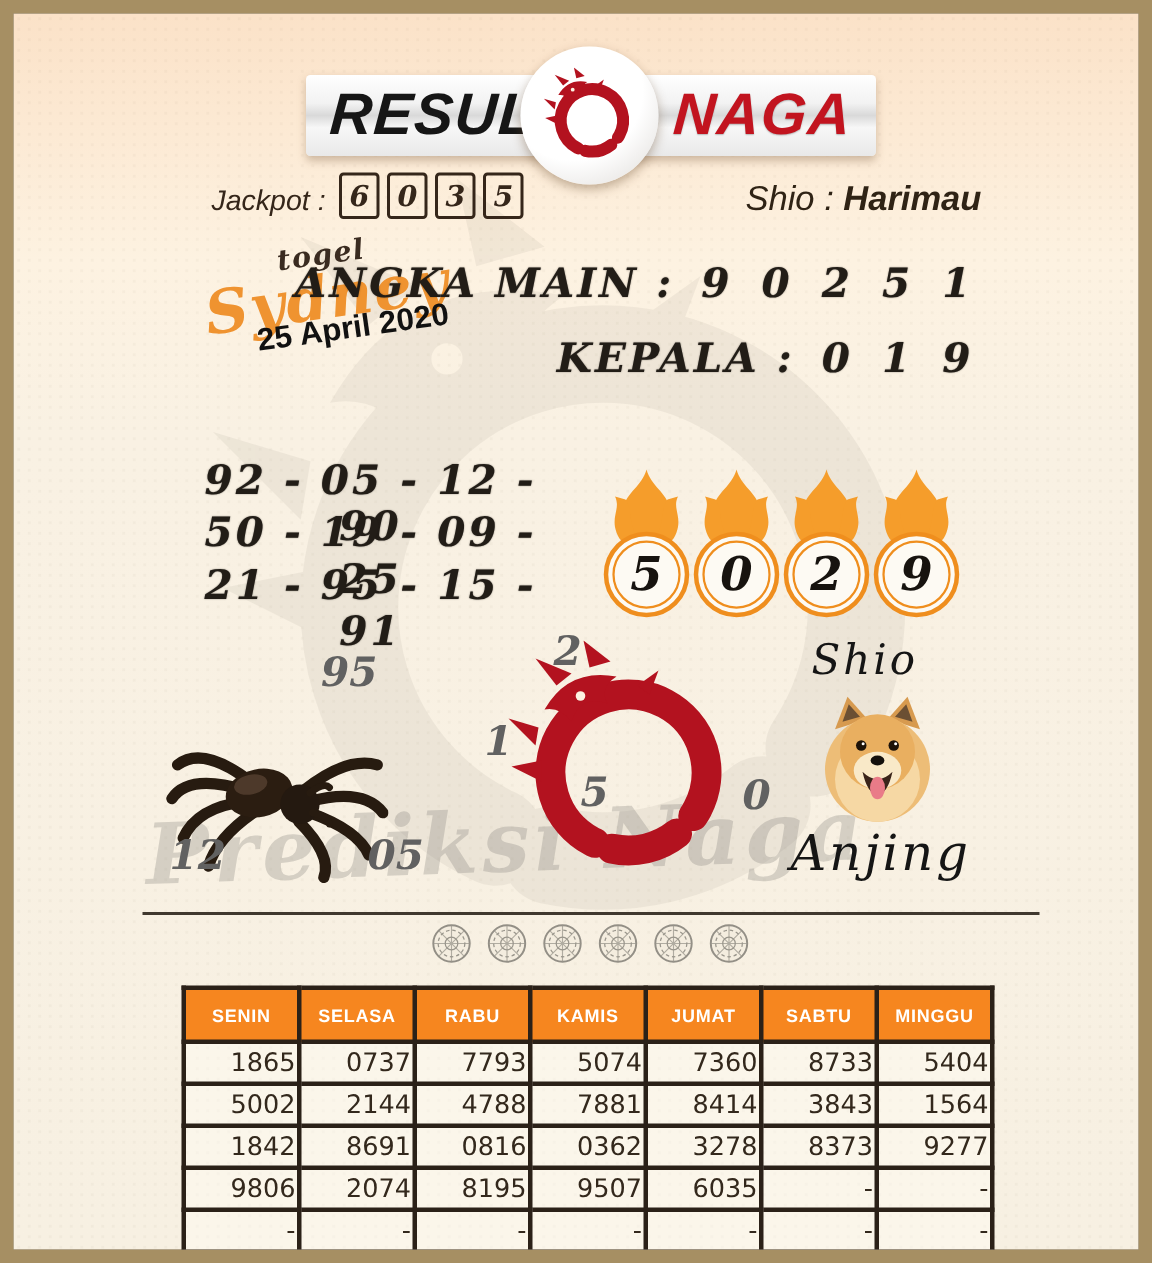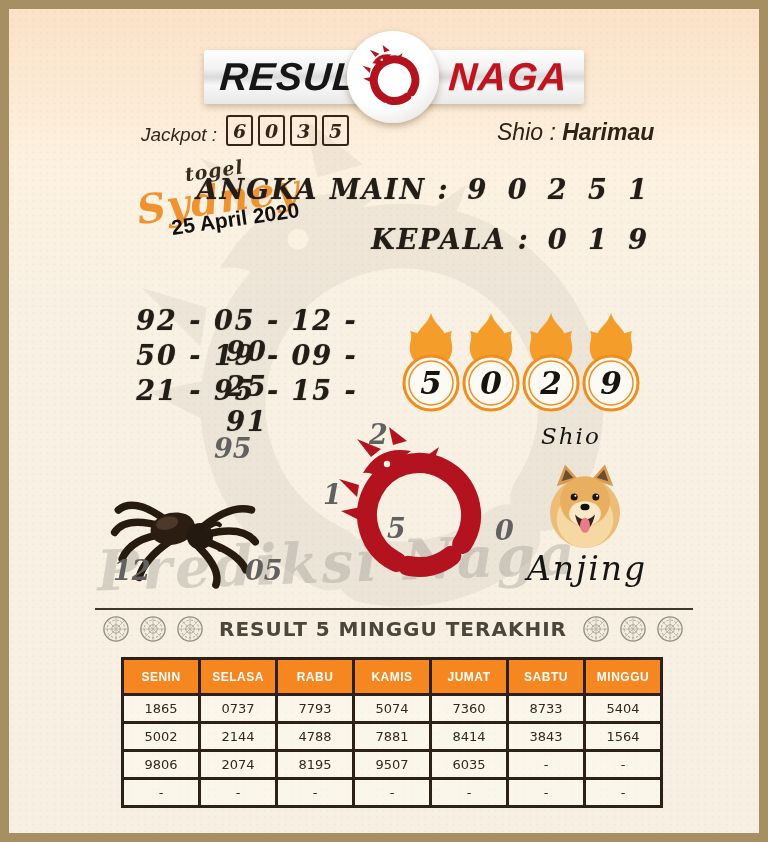--- a/index.html
+++ b/index.html
@@ -70,42 +70,42 @@
   .flame-digit{position:absolute; left:0; top:48px; width:60px; height:48px;
     display:flex; align-items:center; justify-content:center;
     font-family:"DejaVu Serif",serif; font-weight:bold; font-style:italic;
     font-size:31px; color:#17130f;}
 
   
   .gray-num{position:absolute; z-index:3; font-family:"DejaVu Serif",serif;
     font-weight:bold; font-style:italic; color:#616161; font-size:27px;}
   .script{position:absolute; z-index:3; font-family:"DejaVu Serif",serif;
     font-style:italic; color:#151515;}
-  .shio-script{left:532px; top:414px; font-size:23px; letter-spacing:2px;}
+  .shio-script{left:532px; top:414px; font-size:28px; letter-spacing:2px;}
   .anjing-script{left:518px; top:540px; font-size:33px; letter-spacing:2px;}
   .watermark-text{left:88px; top:520px; z-index:1; font-family:"DejaVu Serif",serif;
     font-style:italic; font-weight:bold; font-size:56px; color:rgba(140,138,132,.32);
     transform:rotate(-2deg); white-space:nowrap; letter-spacing:3px;}
   .watermark-dragon{left:120px; top:110px; z-index:0; color:#8d867a; opacity:.10;}
 
   
   .divider{left:86px; top:599px; width:598px; height:2px; background:#40382e; z-index:2;}
   .results-head{left:0; top:606px; width:768px; z-index:2;
     display:flex; align-items:center; justify-content:center; gap:9px;}
   .results-title{font-family:"DejaVu Sans",sans-serif; font-weight:bold; font-size:20px;
     color:#4c453b; letter-spacing:1px; margin:0 6px;}
   .results-table{left:112px; top:648px; z-index:2; border-collapse:collapse;}
   .results-table th{
     width:72px; height:31px; background:#f6861f; border:3px solid #2b2118;
     font-family:"Liberation Sans",sans-serif; font-weight:bold; font-size:12px;
     color:#ffffff; letter-spacing:.5px; text-align:center;}
   .results-table td{
     height:23px; border:3px solid #2b2118; background:rgba(255,252,244,.45);
-    font-family:"DejaVu Sans",sans-serif; font-size:13px; color:#33281c;
-    text-align:center; font-weight:400;}
+    font-family:"DejaVu Sans",sans-serif; font-size:17px; color:#33281c;
+    text-align:right; font-weight:400;}
 </style>
 </head>
 <body>
 
 <svg width="0" height="0" style="position:absolute">
   <defs>
     <g id="dragon-shape">
       <circle cx="84" cy="88" r="52" fill="none" stroke="currentColor" stroke-width="20" stroke-dasharray="250 16 46 12" stroke-linecap="round" transform="rotate(118 84 88)"></circle>
       <path d="M28 46 Q44 18 76 24 Q64 32 70 42 Q52 36 46 54 Q38 44 28 46 Z" fill="currentColor"></path>
       <path d="M36 30 L22 12 L46 22 Z" fill="currentColor"></path>
@@ -276,21 +276,20 @@
   <div class="abs results-head">
     <svg width="28" height="28" viewBox="0 0 30 30">
         <use href="#crystal-ball"></use>
       </svg>
     <svg width="28" height="28" viewBox="0 0 30 30">
         <use href="#crystal-ball"></use>
       </svg>
     <svg width="28" height="28" viewBox="0 0 30 30">
         <use href="#crystal-ball"></use>
       </svg>
-    <span class="results-title">RESULT 5 MINGGU TERAKHIR</span>
     <svg width="28" height="28" viewBox="0 0 30 30">
         <use href="#crystal-ball"></use>
       </svg>
     <svg width="28" height="28" viewBox="0 0 30 30">
         <use href="#crystal-ball"></use>
       </svg>
     <svg width="28" height="28" viewBox="0 0 30 30">
         <use href="#crystal-ball"></use>
       </svg>
   </div>
@@ -320,20 +319,29 @@
       <tr>
         <td>5002</td>
         <td>2144</td>
         <td>4788</td>
         <td>7881</td>
         <td>8414</td>
         <td>3843</td>
         <td>1564</td>
       </tr>
       <tr>
+        <td>1842</td>
+        <td>8691</td>
+        <td>0816</td>
+        <td>0362</td>
+        <td>3278</td>
+        <td>8373</td>
+        <td>9277</td>
+      </tr>
+      <tr>
         <td>9806</td>
         <td>2074</td>
         <td>8195</td>
         <td>9507</td>
         <td>6035</td>
         <td>-</td>
         <td>-</td>
       </tr>
       <tr>
         <td>-</td>

